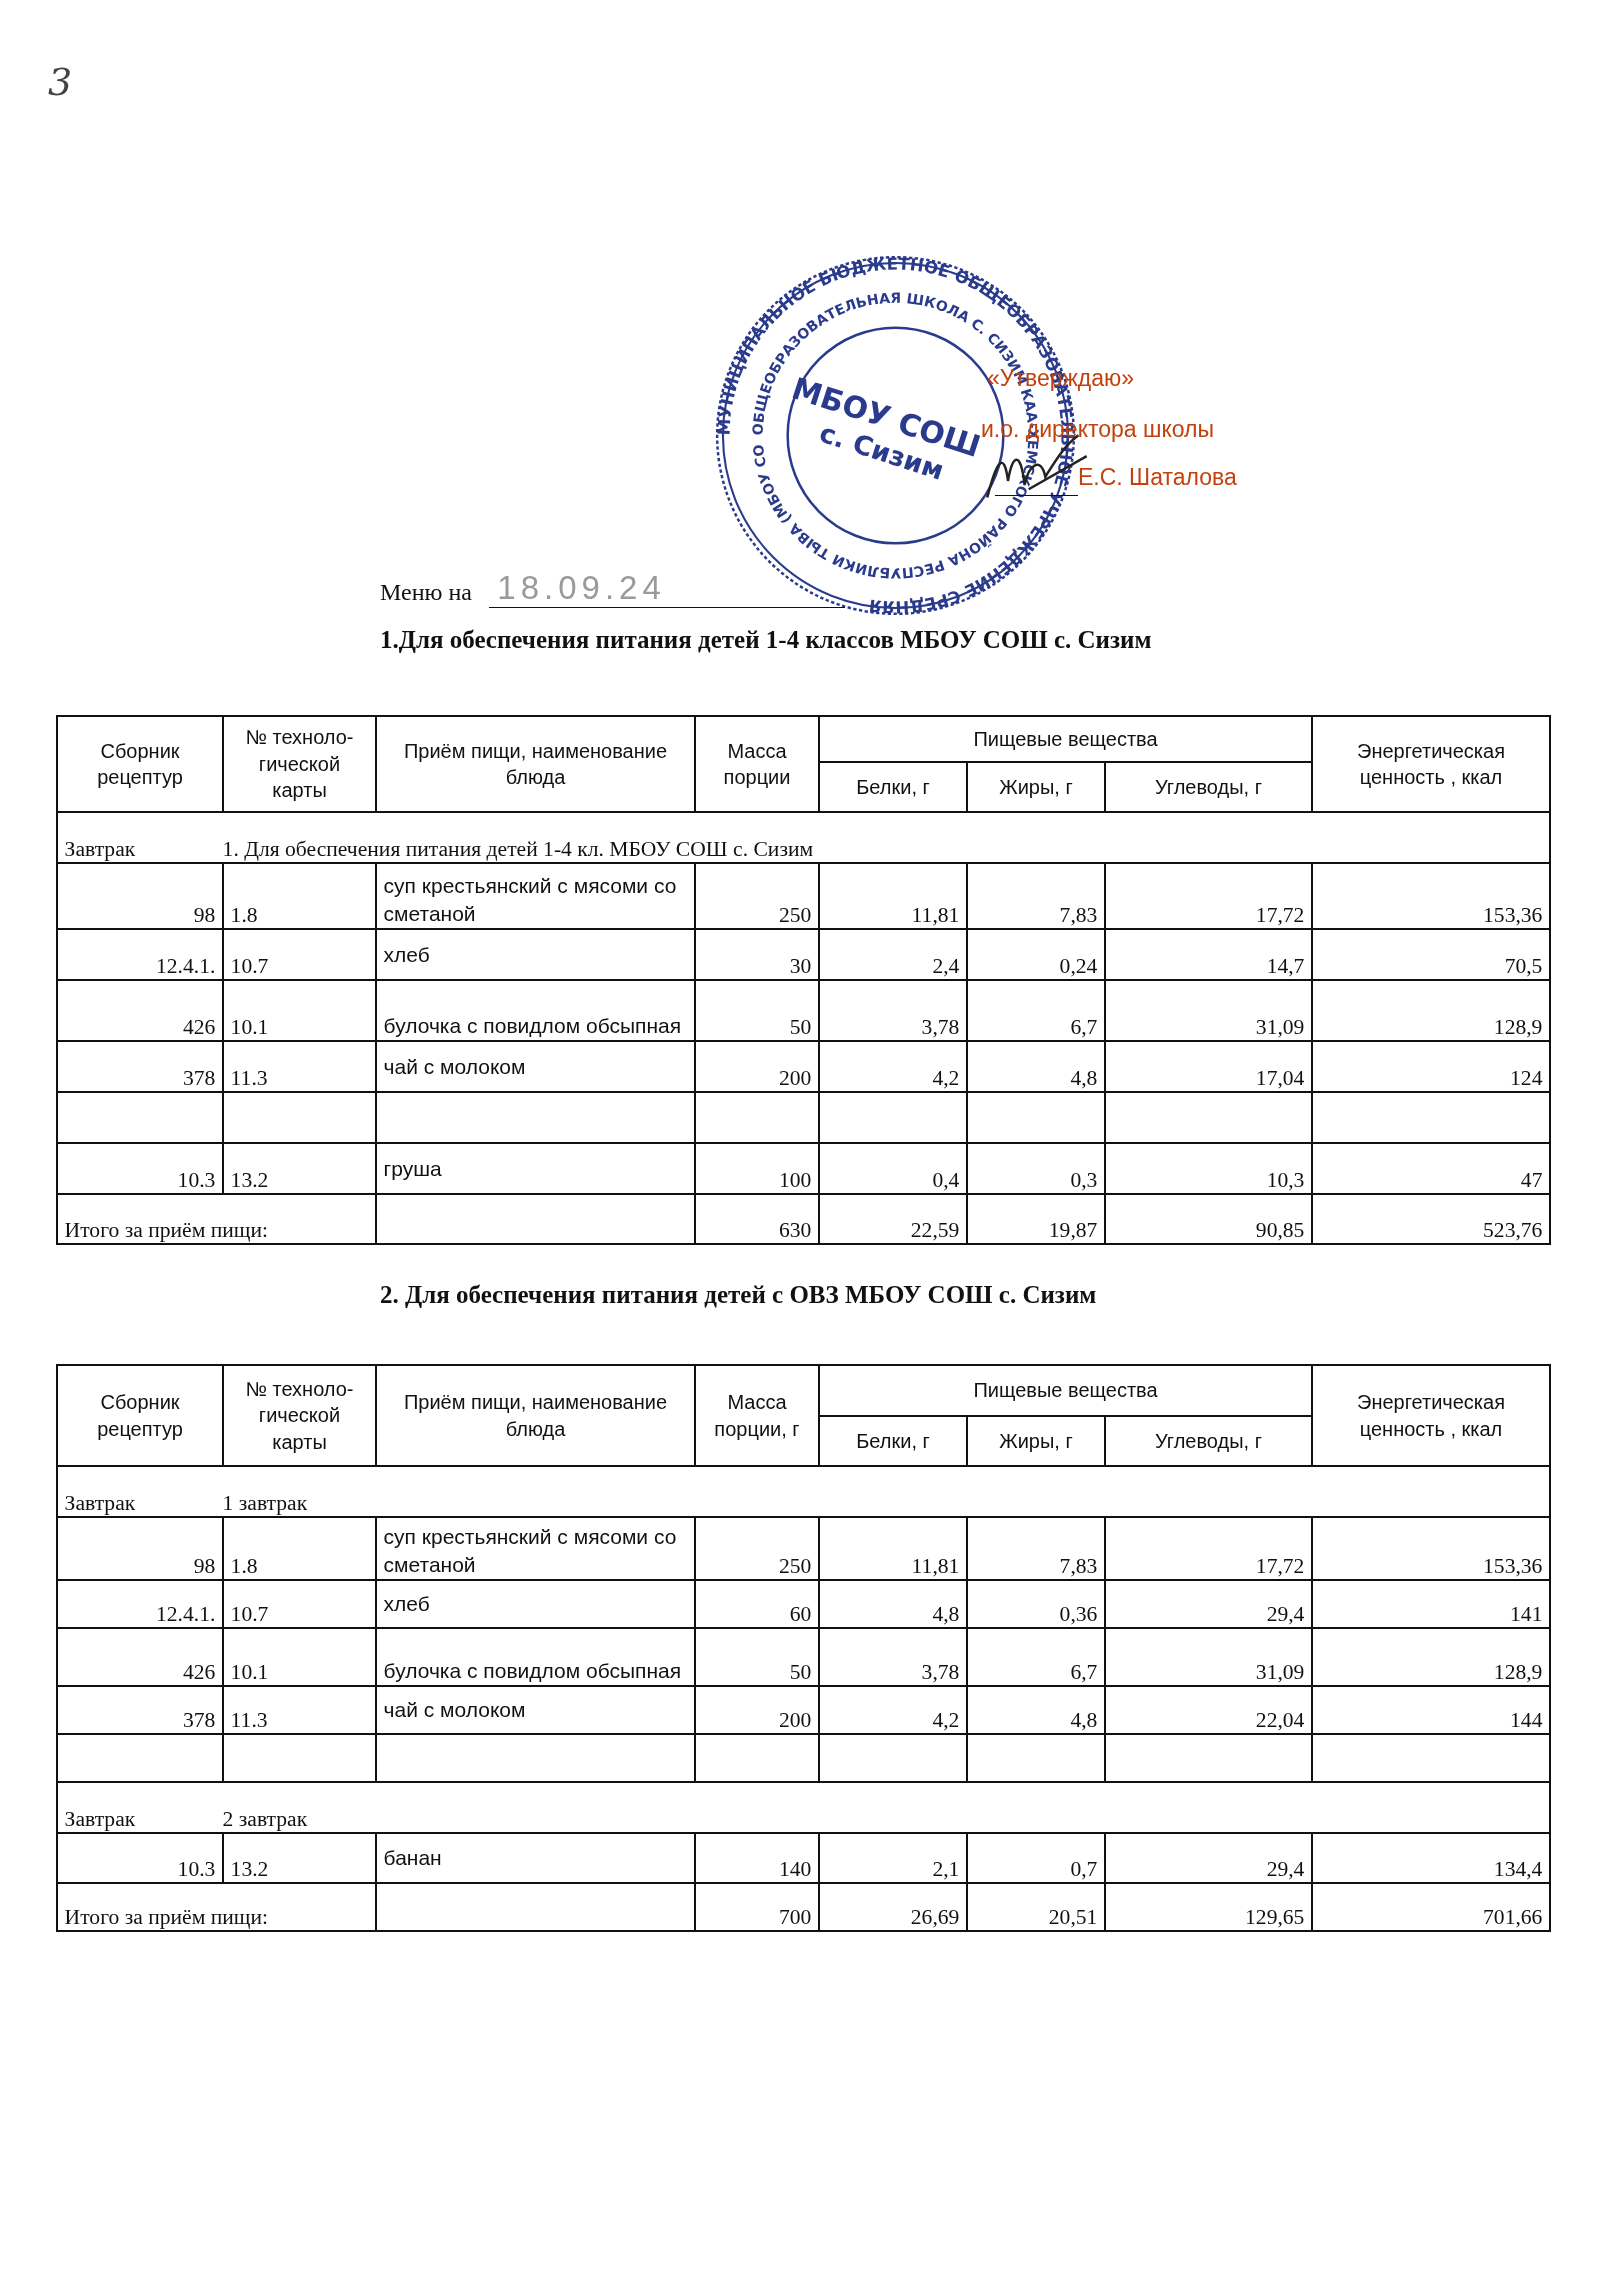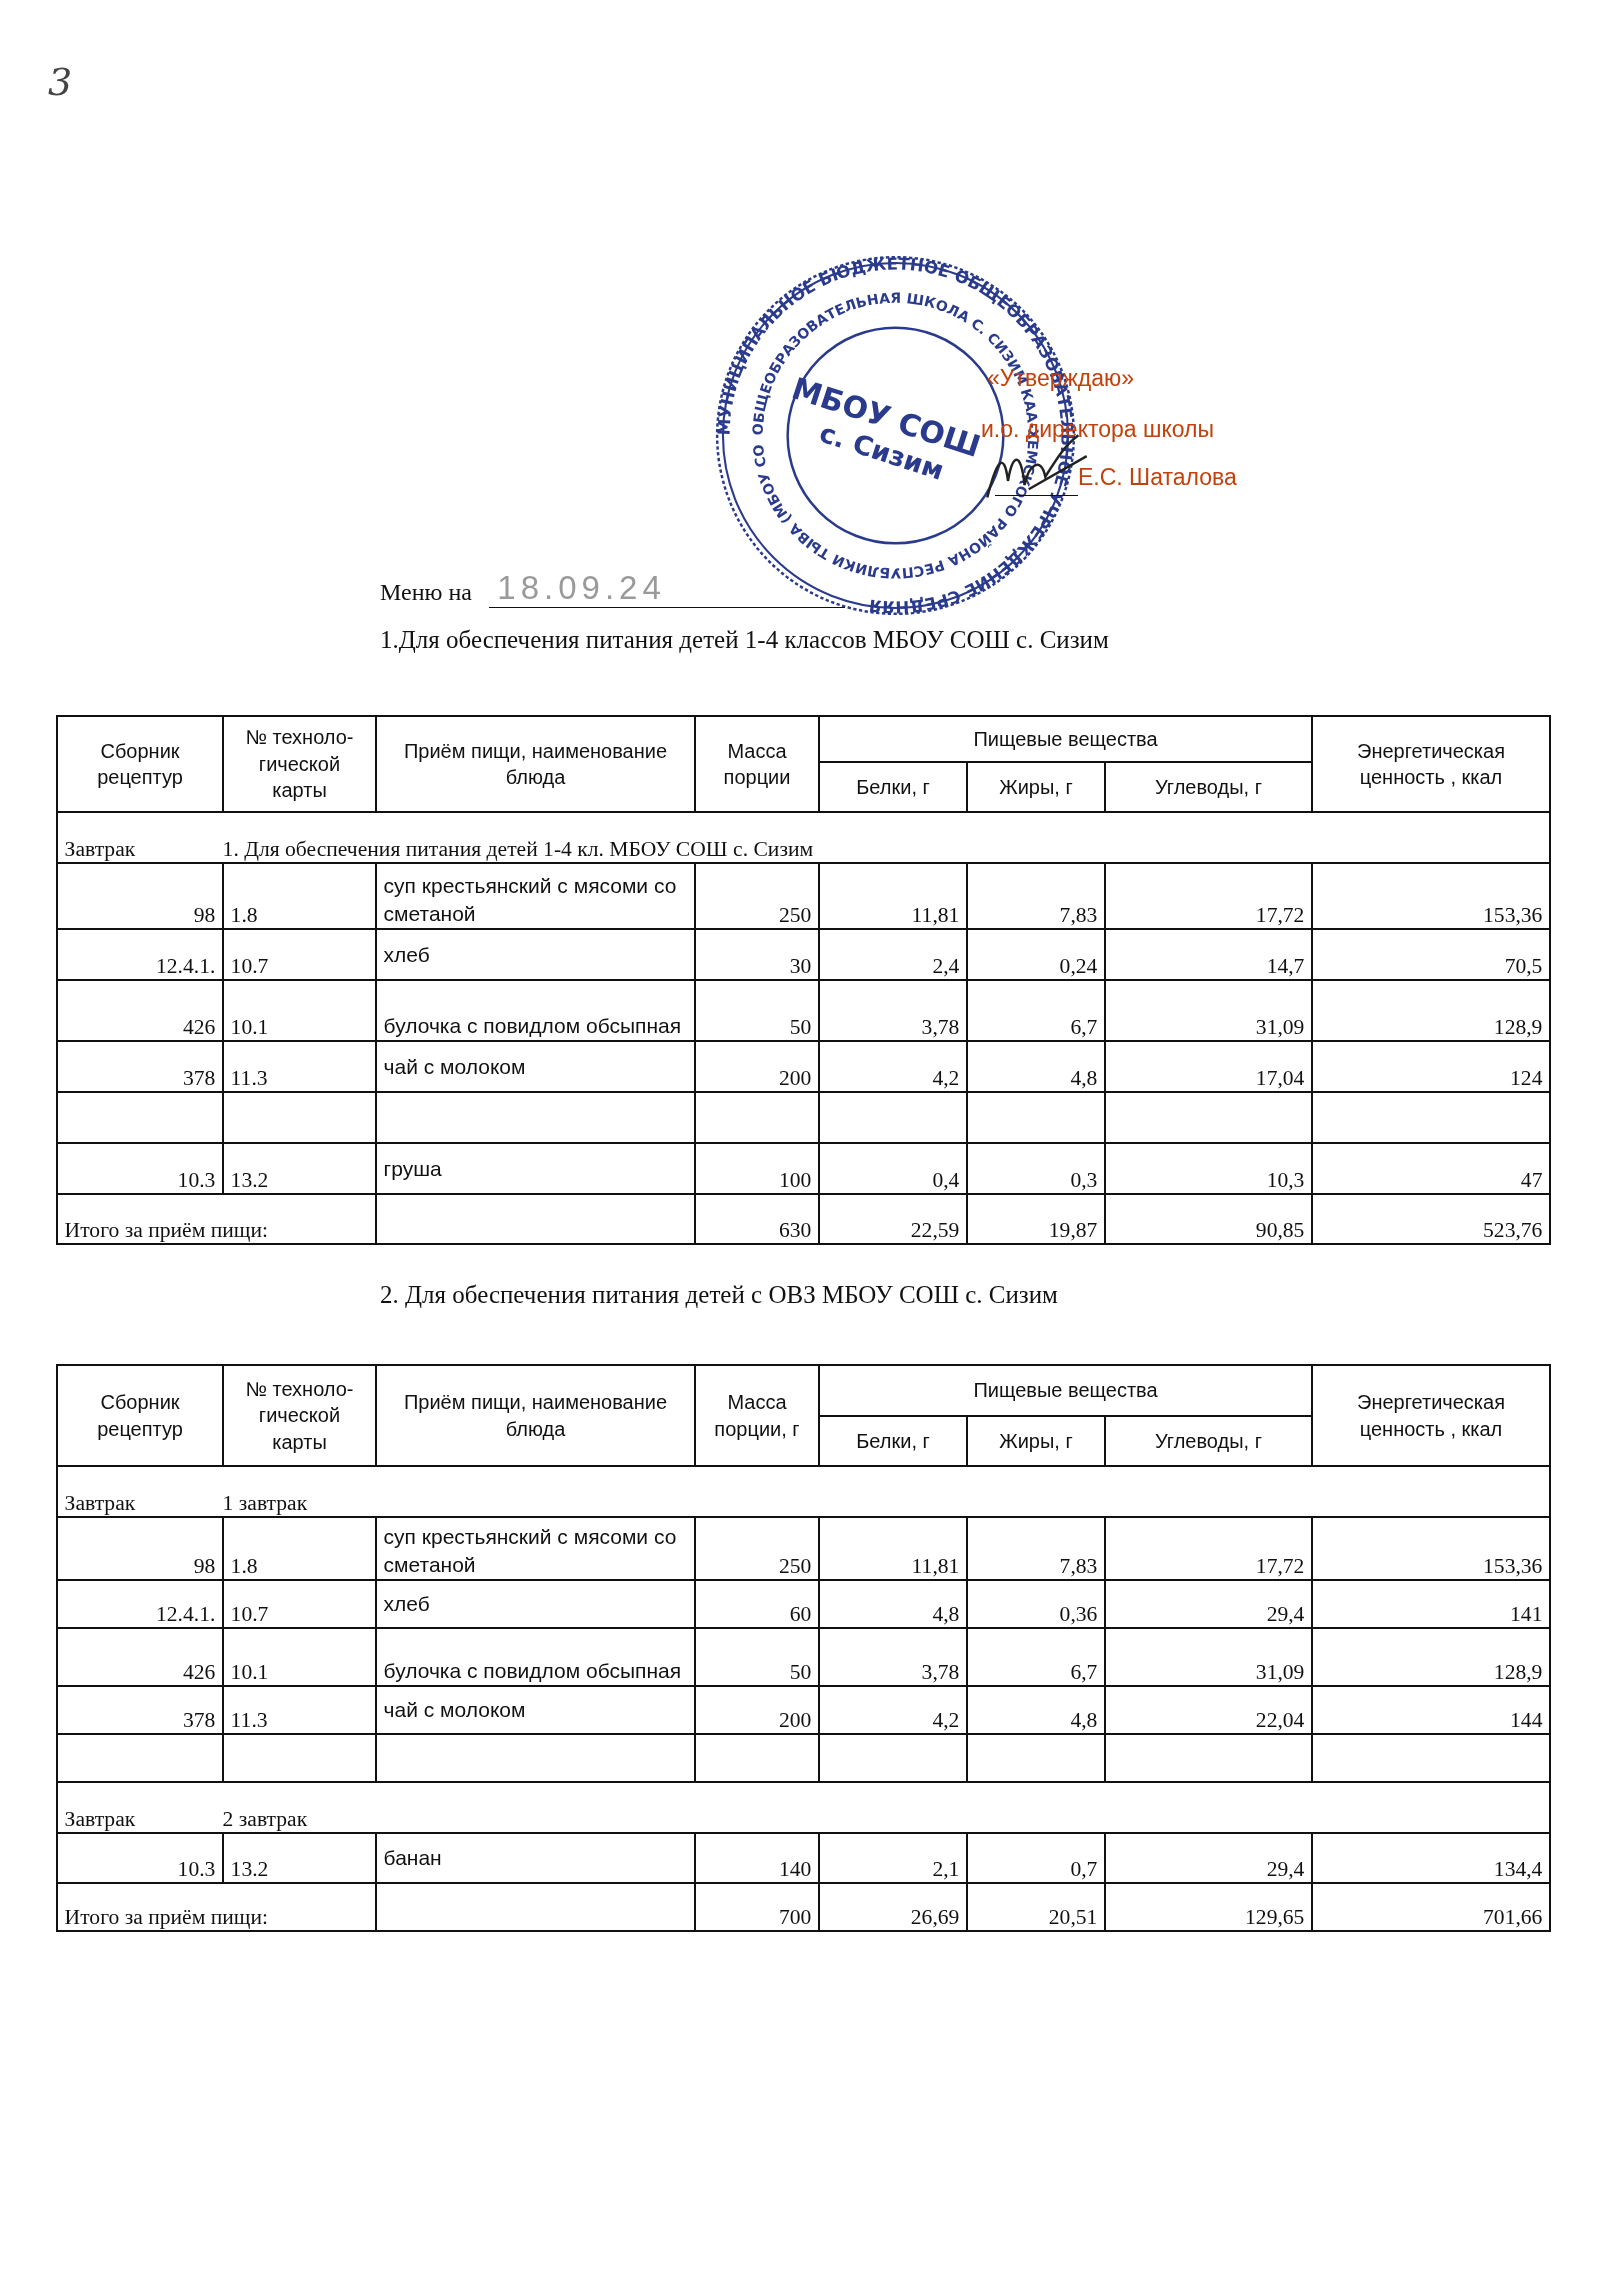--- a/index.html
+++ b/index.html
@@ -23,21 +23,21 @@
   .sig-line { left: 995px; top: 495px; width: 83px; border-top: 1.7px solid #111; }
   .menu-label {
     left: 380px; top: 579px; font-family: "Liberation Serif", serif; font-size: 24px;
   }
   .menu-date {
     left: 489px; top: 571px; width: 348px; border-bottom: 1.7px solid #111;
     font-family: Liberation Sans, sans-serif; font-size: 33px; color: #9a9a9a;
     letter-spacing: 5px; height: 36px; line-height: 33px; padding-left: 8.3px;
   }
   .section-title {
-    font-family: "Liberation Serif", serif; font-weight: normal; font-size: 25px;
+    font-family: "Liberation Serif", serif; font-weight: bold; font-size: 25px;
   }
   .sec1 { left: 380px; top: 626px; }
   .sec2 { left: 380px; top: 1281px; }
 
   table.menu {
     position: absolute; left: 56px; width: 1494px; border-collapse: collapse;
     table-layout: fixed; font-family: "Liberation Sans", sans-serif;
   }
   table.menu td, table.menu th {
     border: 2.1px solid #111; padding: 0 6.6px; font-weight: normal;

